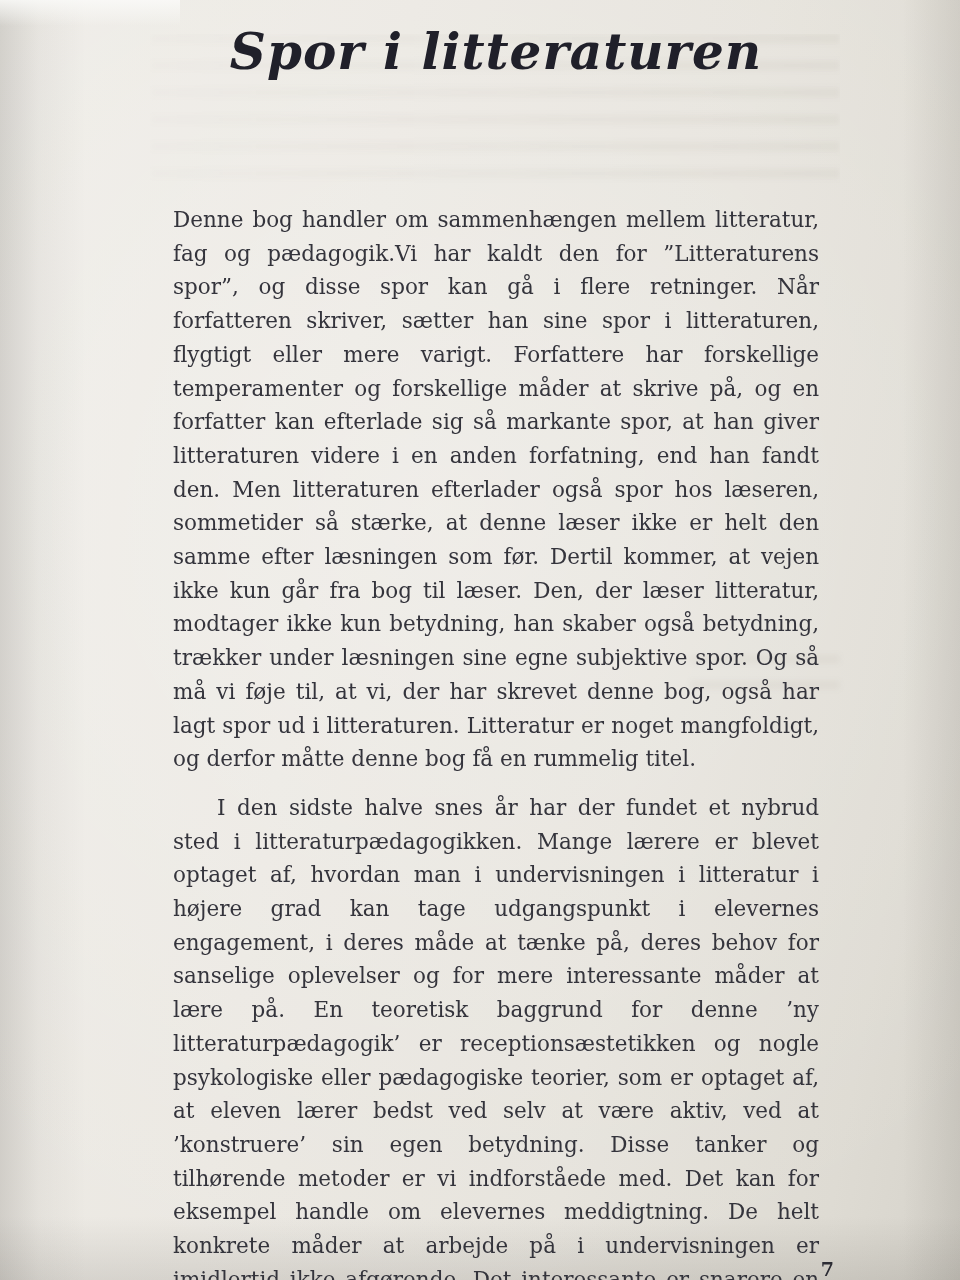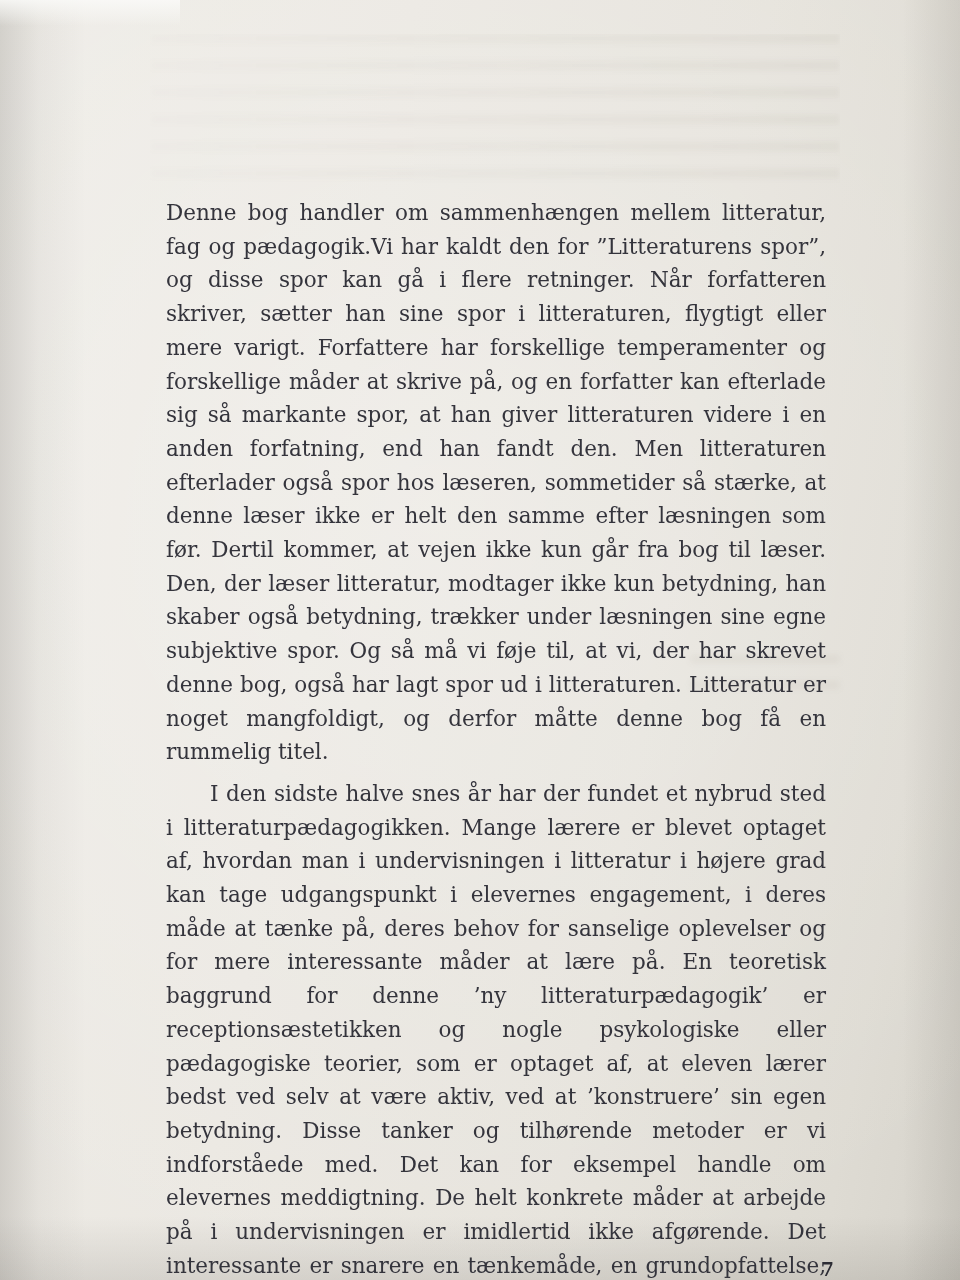--- a/index.html
+++ b/index.html
@@ -61,21 +61,21 @@
   .bodytext {
     position: absolute;
     left: 158px;
     width: 676px;
     color: #34343c;
     font-size: 21.5px;
     line-height: 33.7px;
     text-align: justify;
   }
   .para {
-    margin: 8px;
+    margin: 15px;
   }
   .para.indent {
     text-indent: 44px;
   }
 
   .page-number {
     position: absolute;
     right: 126px;
     top: 1258px;
     font-size: 19px;
@@ -120,20 +120,21 @@
   }
 </style>
 </head>
 <body>
 
 <div class="photo">
 
   <div class="bleed bleed-top"></div>
   <div class="bleed bleed-mid"></div>
 
+  <h1 class="title">Spor i litteraturen</h1>
 
   <div class="bodytext" style="top: 188px;">
     <p class="para">Denne bog handler om sammenhængen mellem litteratur, fag og pædagogik.Vi har kaldt den for ”Litteraturens spor”, og disse spor kan gå i flere retninger. Når forfatteren skriver, sætter han sine spor i litteraturen, flygtigt eller mere varigt. Forfattere har forskellige temperamenter og forskellige måder at skrive på, og en forfatter kan efterlade sig så markante spor, at han giver litteraturen videre i en anden forfatning, end han fandt den. Men litteraturen efterlader også spor hos læseren, sommetider så stærke, at denne læser ikke er helt den samme efter læsningen som før. Dertil kommer, at vejen ikke kun går fra bog til læser. Den, der læser litteratur, modtager ikke kun betydning, han skaber også betydning, trækker under læsningen sine egne subjektive spor. Og så må vi føje til, at vi, der har skrevet denne bog, også har lagt spor ud i litteraturen. Litteratur er noget mangfoldigt, og derfor måtte denne bog få en rummelig titel.</p>
     <p class="para indent">I den sidste halve snes år har der fundet et nybrud sted i litteraturpædagogikken. Mange lærere er blevet optaget af, hvordan man i undervisningen i litteratur i højere grad kan tage udgangspunkt i elevernes engagement, i deres måde at tænke på, deres behov for sanselige oplevelser og for mere interessante måder at lære på. En teoretisk baggrund for denne ’ny litteraturpædagogik’ er receptionsæstetikken og nogle psykologiske eller pædagogiske teorier, som er optaget af, at eleven lærer bedst ved selv at være aktiv, ved at ’konstruere’ sin egen betydning. Disse tanker og tilhørende metoder er vi indforståede med. Det kan for eksempel handle om elevernes meddigtning. De helt konkrete måder at arbejde på i undervisningen er imidlertid ikke afgørende. Det interessante er snarere en tænkemåde, en grundopfattelse, som er styrende for lærerens måde at lægge undervisningen til rette på. Han må være legende, opfindsom og lyttende over for eleverne, og han må være villig til at forlade sin egen</p>
   </div>
 
   <div class="page-number">7</div>
 
 </div>
 

